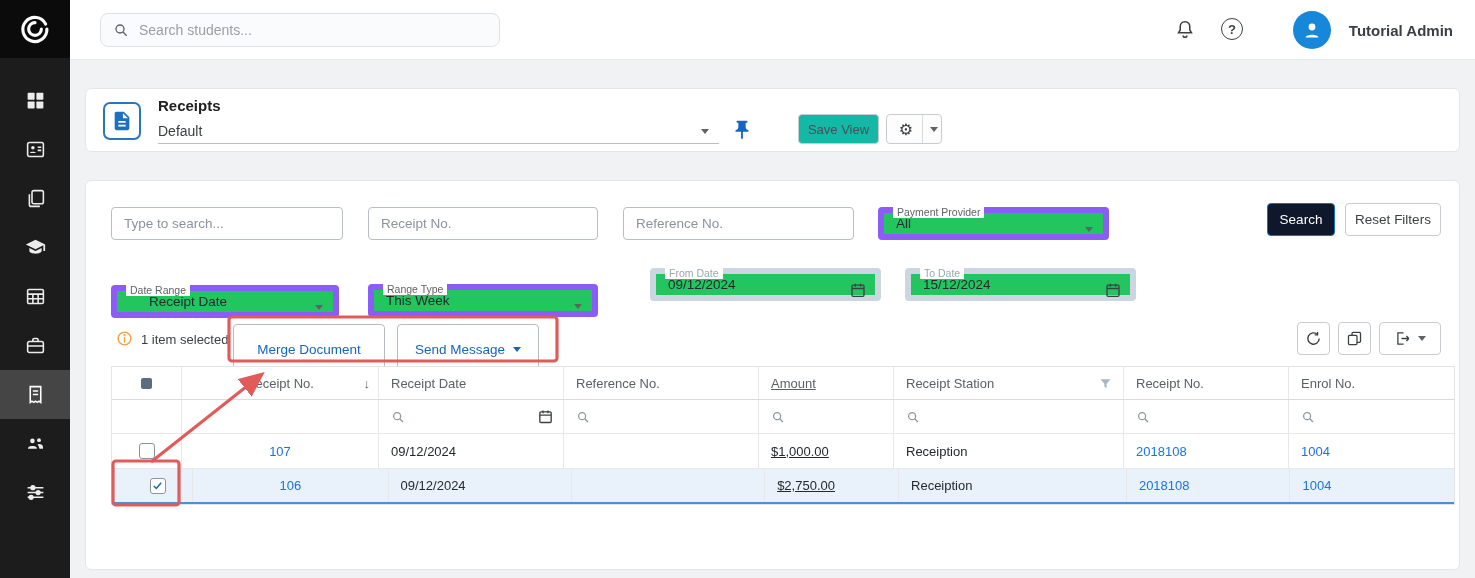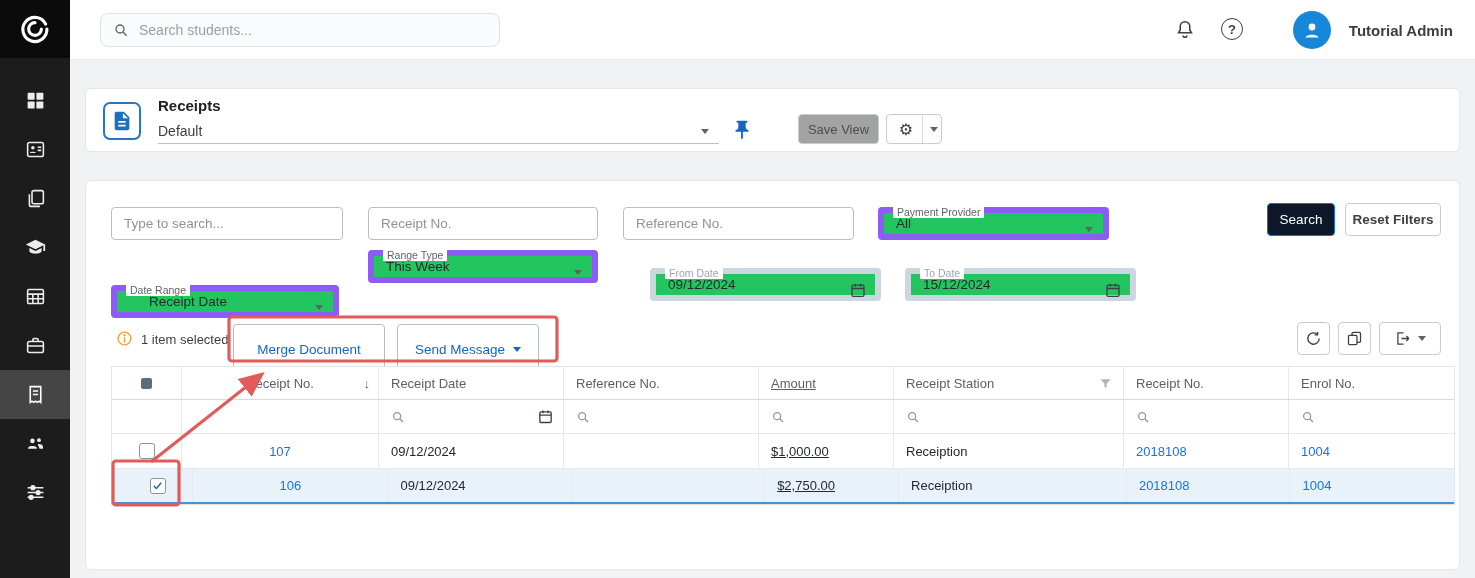--- a/index.html
+++ b/index.html
@@ -42,42 +42,42 @@
   .doc-tile { position:absolute; left:17px; top:13px; width:38px; height:38px; border:2px solid #2b74c0; border-radius:7px;
     display:flex; align-items:center; justify-content:center; }
   .doc-tile svg { width:22px; height:22px; }
   .page-title { position:absolute; left:72px; top:8px; font-size:15px; font-weight:bold; color:#212121; }
   .view-select { position:absolute; left:72px; top:30px; width:561px; height:25px; border-bottom:1px solid #bcc0c5;
     font-size:14px; color:#3c4043; display:flex; align-items:center; cursor:pointer; }
   .view-select .tri { position:absolute; right:10px; top:10px; }
   .tri { width:0; height:0; border-left:4.5px solid transparent; border-right:4.5px solid transparent; border-top:5.5px solid #5f6368; }
   .pin-btn { position:absolute; left:645px; top:30px; width:22px; height:22px; cursor:pointer; }
   .btn { display:flex; align-items:center; justify-content:center; border:1px solid #c8cbd0; border-radius:4px;
-    background:#a3a3a3; font-family:inherit; font-size:13px; color:#4a4f55; cursor:pointer; }
+    background:#14b8a6; font-family:inherit; font-size:13px; color:#4a4f55; cursor:pointer; }
   .save-view-btn { position:absolute; left:712px; top:25px; width:81px; height:30px; }
   .gear-btn { position:absolute; left:800px; top:25px; width:56px; height:30px; gap:0; background:#fdfdfd; }
   .gear-btn .gear-glyph { font-size:16px; color:#3c4043; width:32px; text-align:center; }
   .gear-btn .sep { width:1px; height:28px; background:#d9dcde; }
   .gear-btn .tri { margin-left:7px; }
 
   
   .text-input { position:absolute; height:33px; border:1px solid #b9bec4; border-radius:4px; padding:0 12px;
     font-family:inherit; font-size:13.5px; color:#202124; outline:none; background:#fff; }
   .text-input::placeholder { color:#8d939b; }
   .outlined { position:absolute; height:33px; border:6px solid #8b5cf6; border-radius:4px; background:#22c55e;
     display:flex; align-items:center; padding:0 28px 0 12px; font-size:13.5px; color:#24292e; cursor:pointer; }
   .outlined .flabel { position:absolute; top:-7px; left:9px; background:#fff; padding:0 4px; font-size:10.5px; color:#5f6368; white-space:nowrap; }
   .outlined .tri { position:absolute; right:10px; top:14px; }
   .outlined.muted { border-color:#ccd6e0;margin-left:27px; }
   .outlined.muted .flabel { color:#97a6ba; }
   .outlined .cal { position:absolute; right:8px; top:7px; width:18px; height:18px; }
   .btn-primary { position:absolute; background:#0f172a; border:1px solid #1172d3; color:#fff; border-radius:4px;
     font-family:inherit; font-size:13.5px; display:flex; align-items:center; justify-content:center; cursor:pointer; }
   .btn-plain { position:absolute; background:#fff; border:1px solid #c8cbd0; color:#3c4043; border-radius:4px;
-    font-family:inherit; font-size:13.5px; display:flex; align-items:center; justify-content:center; cursor:pointer;font-weight:bold; }
+    font-family:inherit; font-size:13.5px; display:flex; align-items:center; justify-content:center; cursor:pointer; }
 
   
   .info-ic { position:absolute; left:30px; top:149px; width:17px; height:17px; }
   .sel-text { position:absolute; left:55px; top:151px; font-size:13px; color:#3a3f45; }
   .action-btn { position:absolute; top:143px; height:51px; background:#fff; border:1px solid #b7bcc2; border-radius:4px;
     color:#1565c0; font-size:13.5px; font-family:inherit; display:flex; align-items:center; justify-content:center; gap:8px; cursor:pointer; }
   .action-btn .tri { border-top-color:#1565c0; }
   .icon-btn { position:absolute; top:141px; width:33px; height:33px; background:#fff; border:1px solid #c8cbd0; border-radius:4px;
     display:flex; align-items:center; justify-content:center; cursor:pointer; }
   .icon-btn svg { width:17px; height:17px; }
@@ -248,21 +248,21 @@
     <span class="tri"></span>
   </div>
   <button class="btn-primary" style="left:1181px; top:22px; width:68px; height:33px;">Search</button>
   <button class="btn-plain" style="left:1259px; top:22px; width:96px; height:33px;">Reset Filters</button>
 
   <div class="outlined" style="left:25px; top:104px; width:228px;padding-left:32px;">
     <span class="flabel">Date Range</span>
     <span>Receipt Date</span>
     <span class="tri"></span>
   </div>
-  <div class="outlined" style="left:282px; top:69px; width:230px;">
+  <div class="outlined" style="left:282px; top:103px; width:230px;">
     <span class="flabel">Range Type</span>
     <span>This Week</span>
     <span class="tri"></span>
   </div>
   <div class="outlined muted" style="left:537px; top:87px; width:231px; padding-right:32px;">
     <span class="flabel">From Date</span>
     <span>09/12/2024</span>
     <span class="cal">
       <svg viewBox="0 0 24 24" fill="none" stroke="#3c4043" stroke-width="1.7">
           <rect x="4" y="5.5" width="16" height="15" rx="1.5"></rect>

